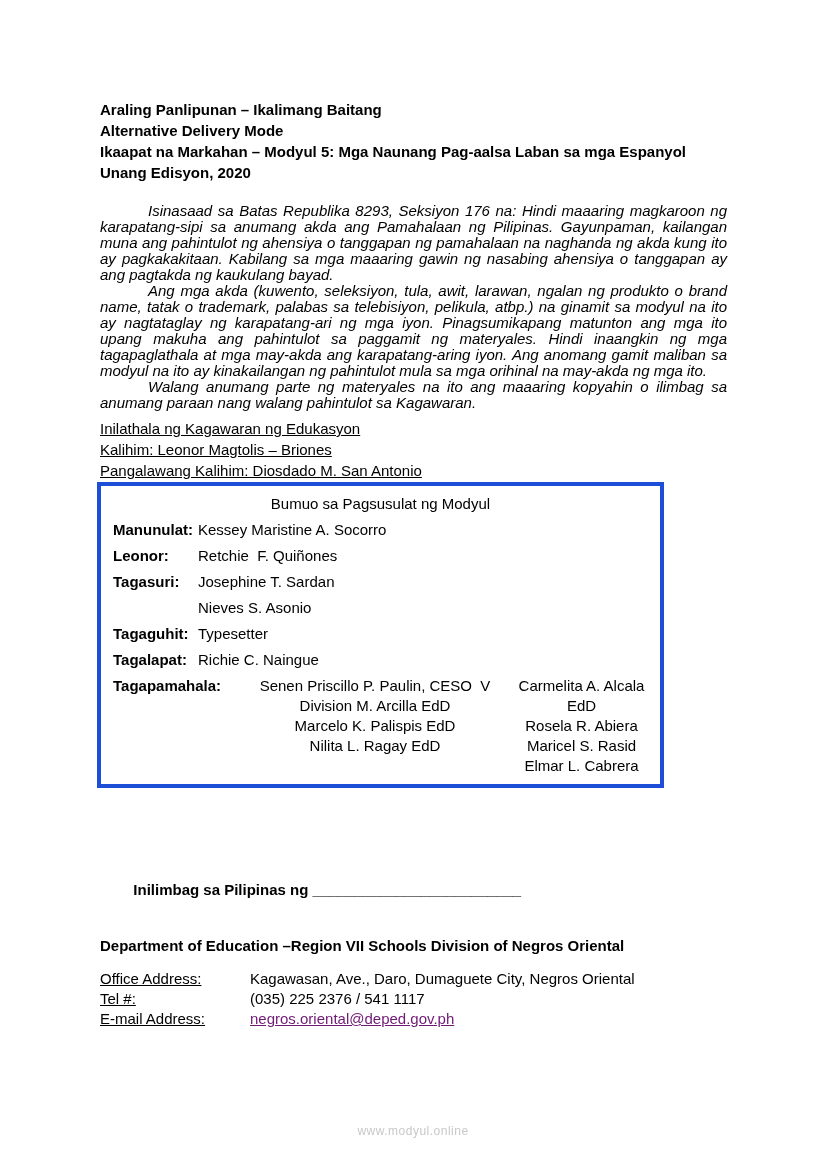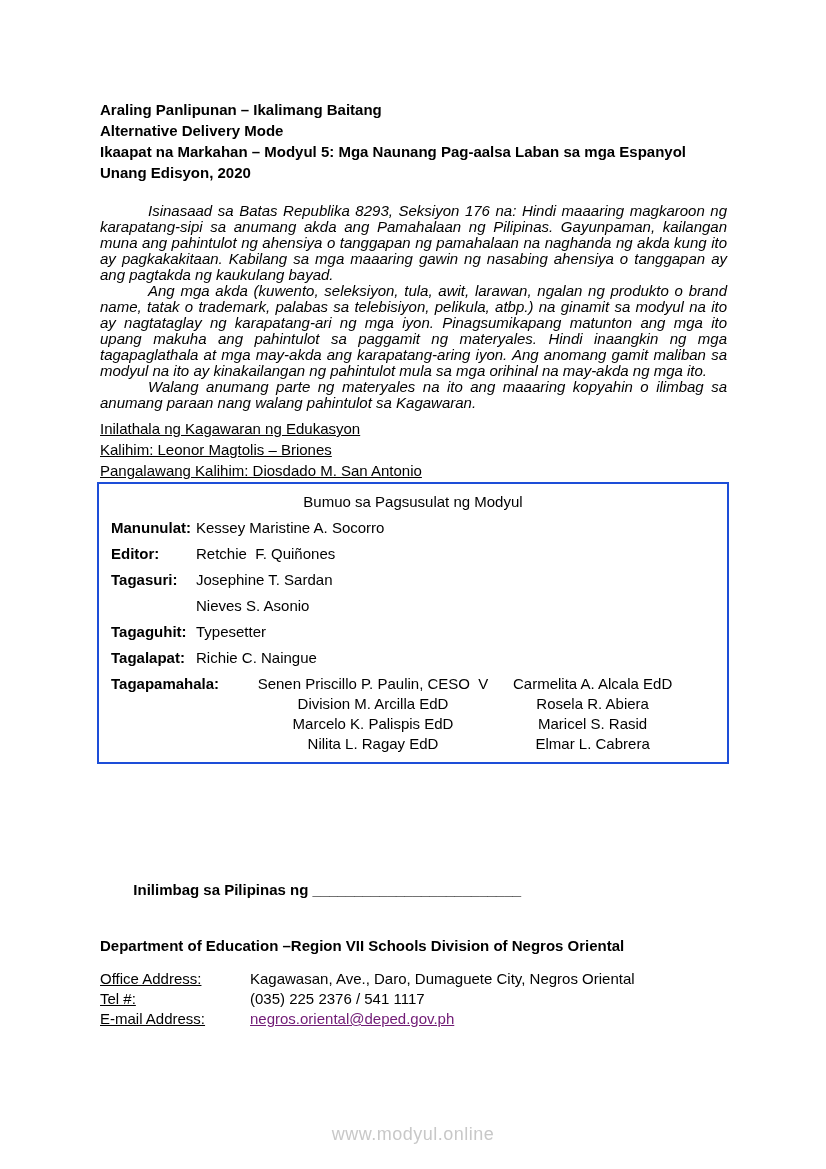--- a/index.html
+++ b/index.html
@@ -32,22 +32,22 @@
     text-indent: 48px;
     line-height: 16px;
     font-style: italic;
   }
 
   .publisher-block { margin-top: 7px; line-height: 21px; text-decoration: underline; }
 
   .team-box {
     margin-top: 1px;
     margin-left: -3px;
-    width: 632px;
-    border: 2px solid #1d4ed8;
+    width: 567px;
+    border: 4px solid #1d4ed8;
     padding: 7px 12px 8px 12px;
   }
   .box-title { text-align: center; line-height: 21px; }
   .trow { display: flex; margin-top: 6px; line-height: 20px; }
   .tlabel { font-weight: bold; width: 85px; flex-shrink: 0; }
   .tvalue { white-space: pre-wrap; }
   .trow-wide .tlabel { width: 122px; }
   .tp-col-left { width: 280px; flex-shrink: 0; }
   .tp-col-left div, .tp-col-right div { line-height: 20px; white-space: pre-wrap; text-align: center; }
 
@@ -58,21 +58,21 @@
   .contact-row { display: flex; line-height: 20px; }
   .contact-label { width: 150px; flex-shrink: 0; text-decoration: underline; }
   .contact-value { white-space: pre-wrap; }
   .email-link { text-decoration: underline; color: #701a75; }
 
   .watermark {
     position: absolute;
     left: 0; top: 1124px;
     width: 826px;
     text-align: center;
-    font-size: 18px;
+    font-size: 12px;
     letter-spacing: 0.5px;
     color: #c8c8c8;
   }
 </style>
 </head>
 <body>
 
 <div class="page">
   <div class="content">
 
@@ -97,21 +97,21 @@
 
     <div class="team-box">
       <div class="box-title">Bumuo sa Pagsusulat ng Modyul</div>
 
       <div class="trow">
         <span class="tlabel">Manunulat:</span>
         <span class="tvalue">Kessey Maristine A. Socorro</span>
       </div>
 
       <div class="trow">
-        <span class="tlabel">Editor:</span>
+        <span class="tlabel">Leonor:</span>
         <span class="tvalue">Retchie  F. Quiñones</span>
       </div>
 
       <div class="trow">
         <span class="tlabel">Tagasuri:</span>
         <span class="tvalue">Josephine T. Sardan</span>
       </div>
       <div class="trow">
         <span class="tlabel"></span>
         <span class="tvalue">Nieves S. Asonio</span>

